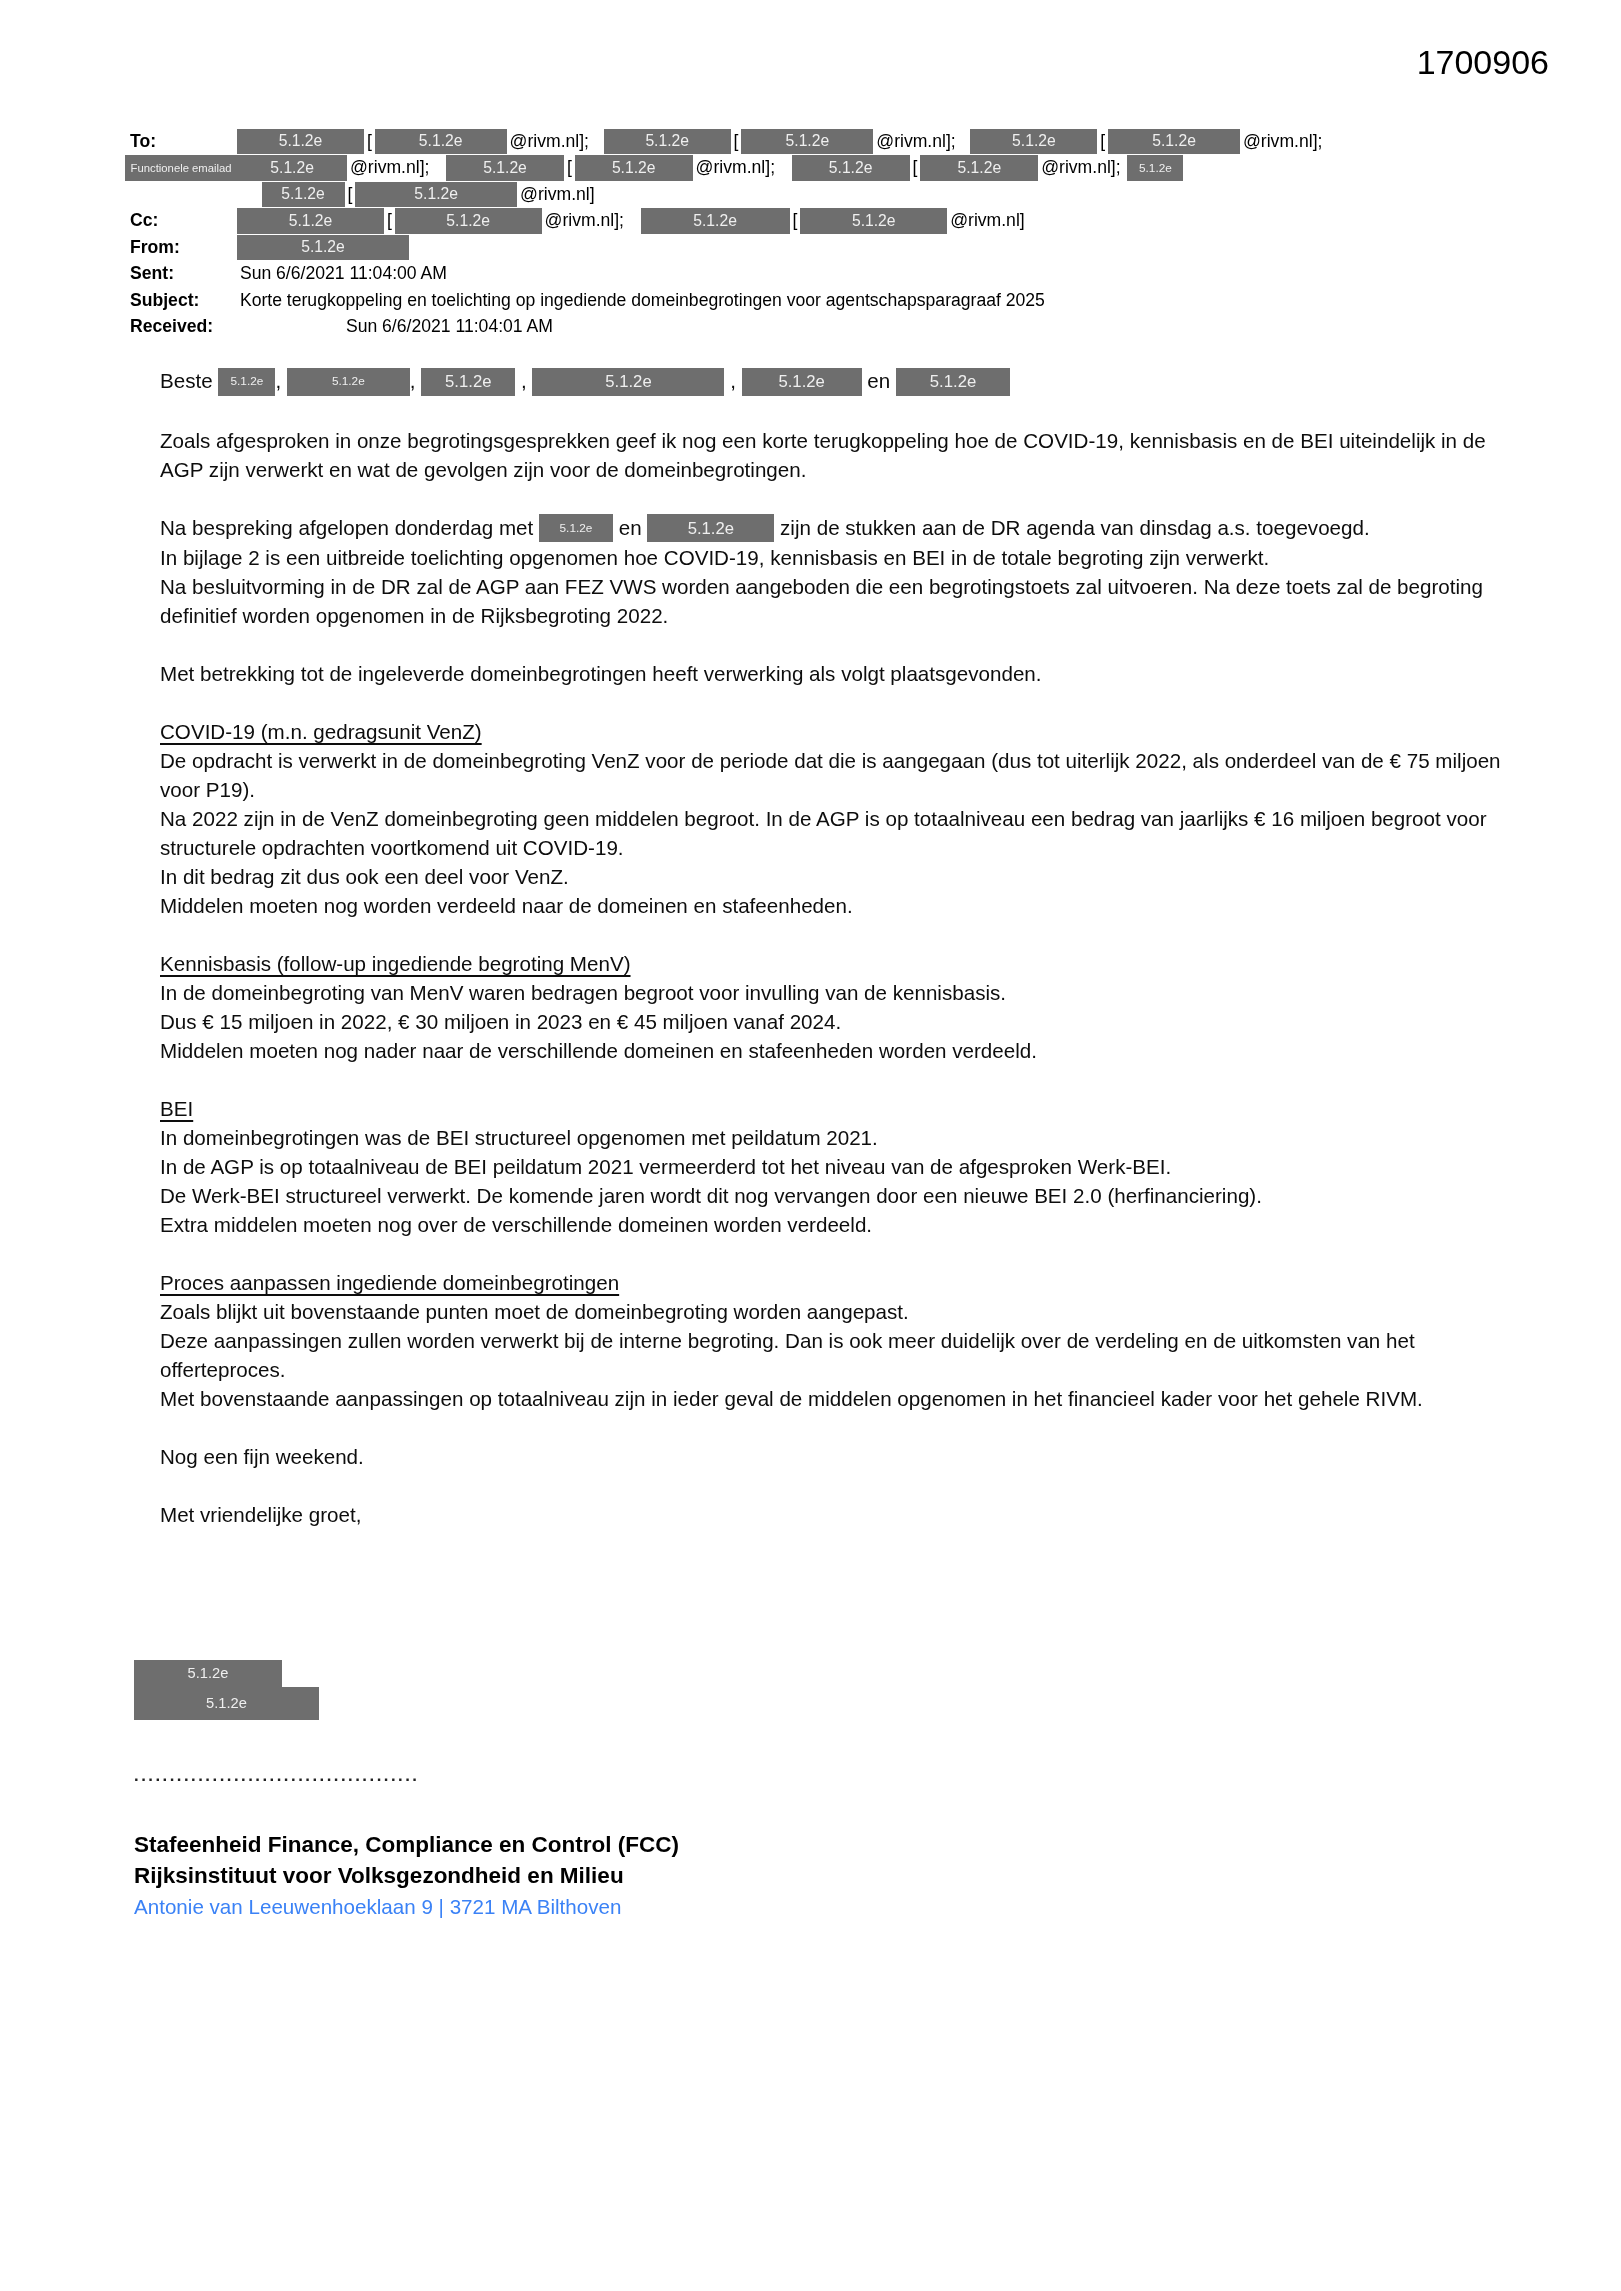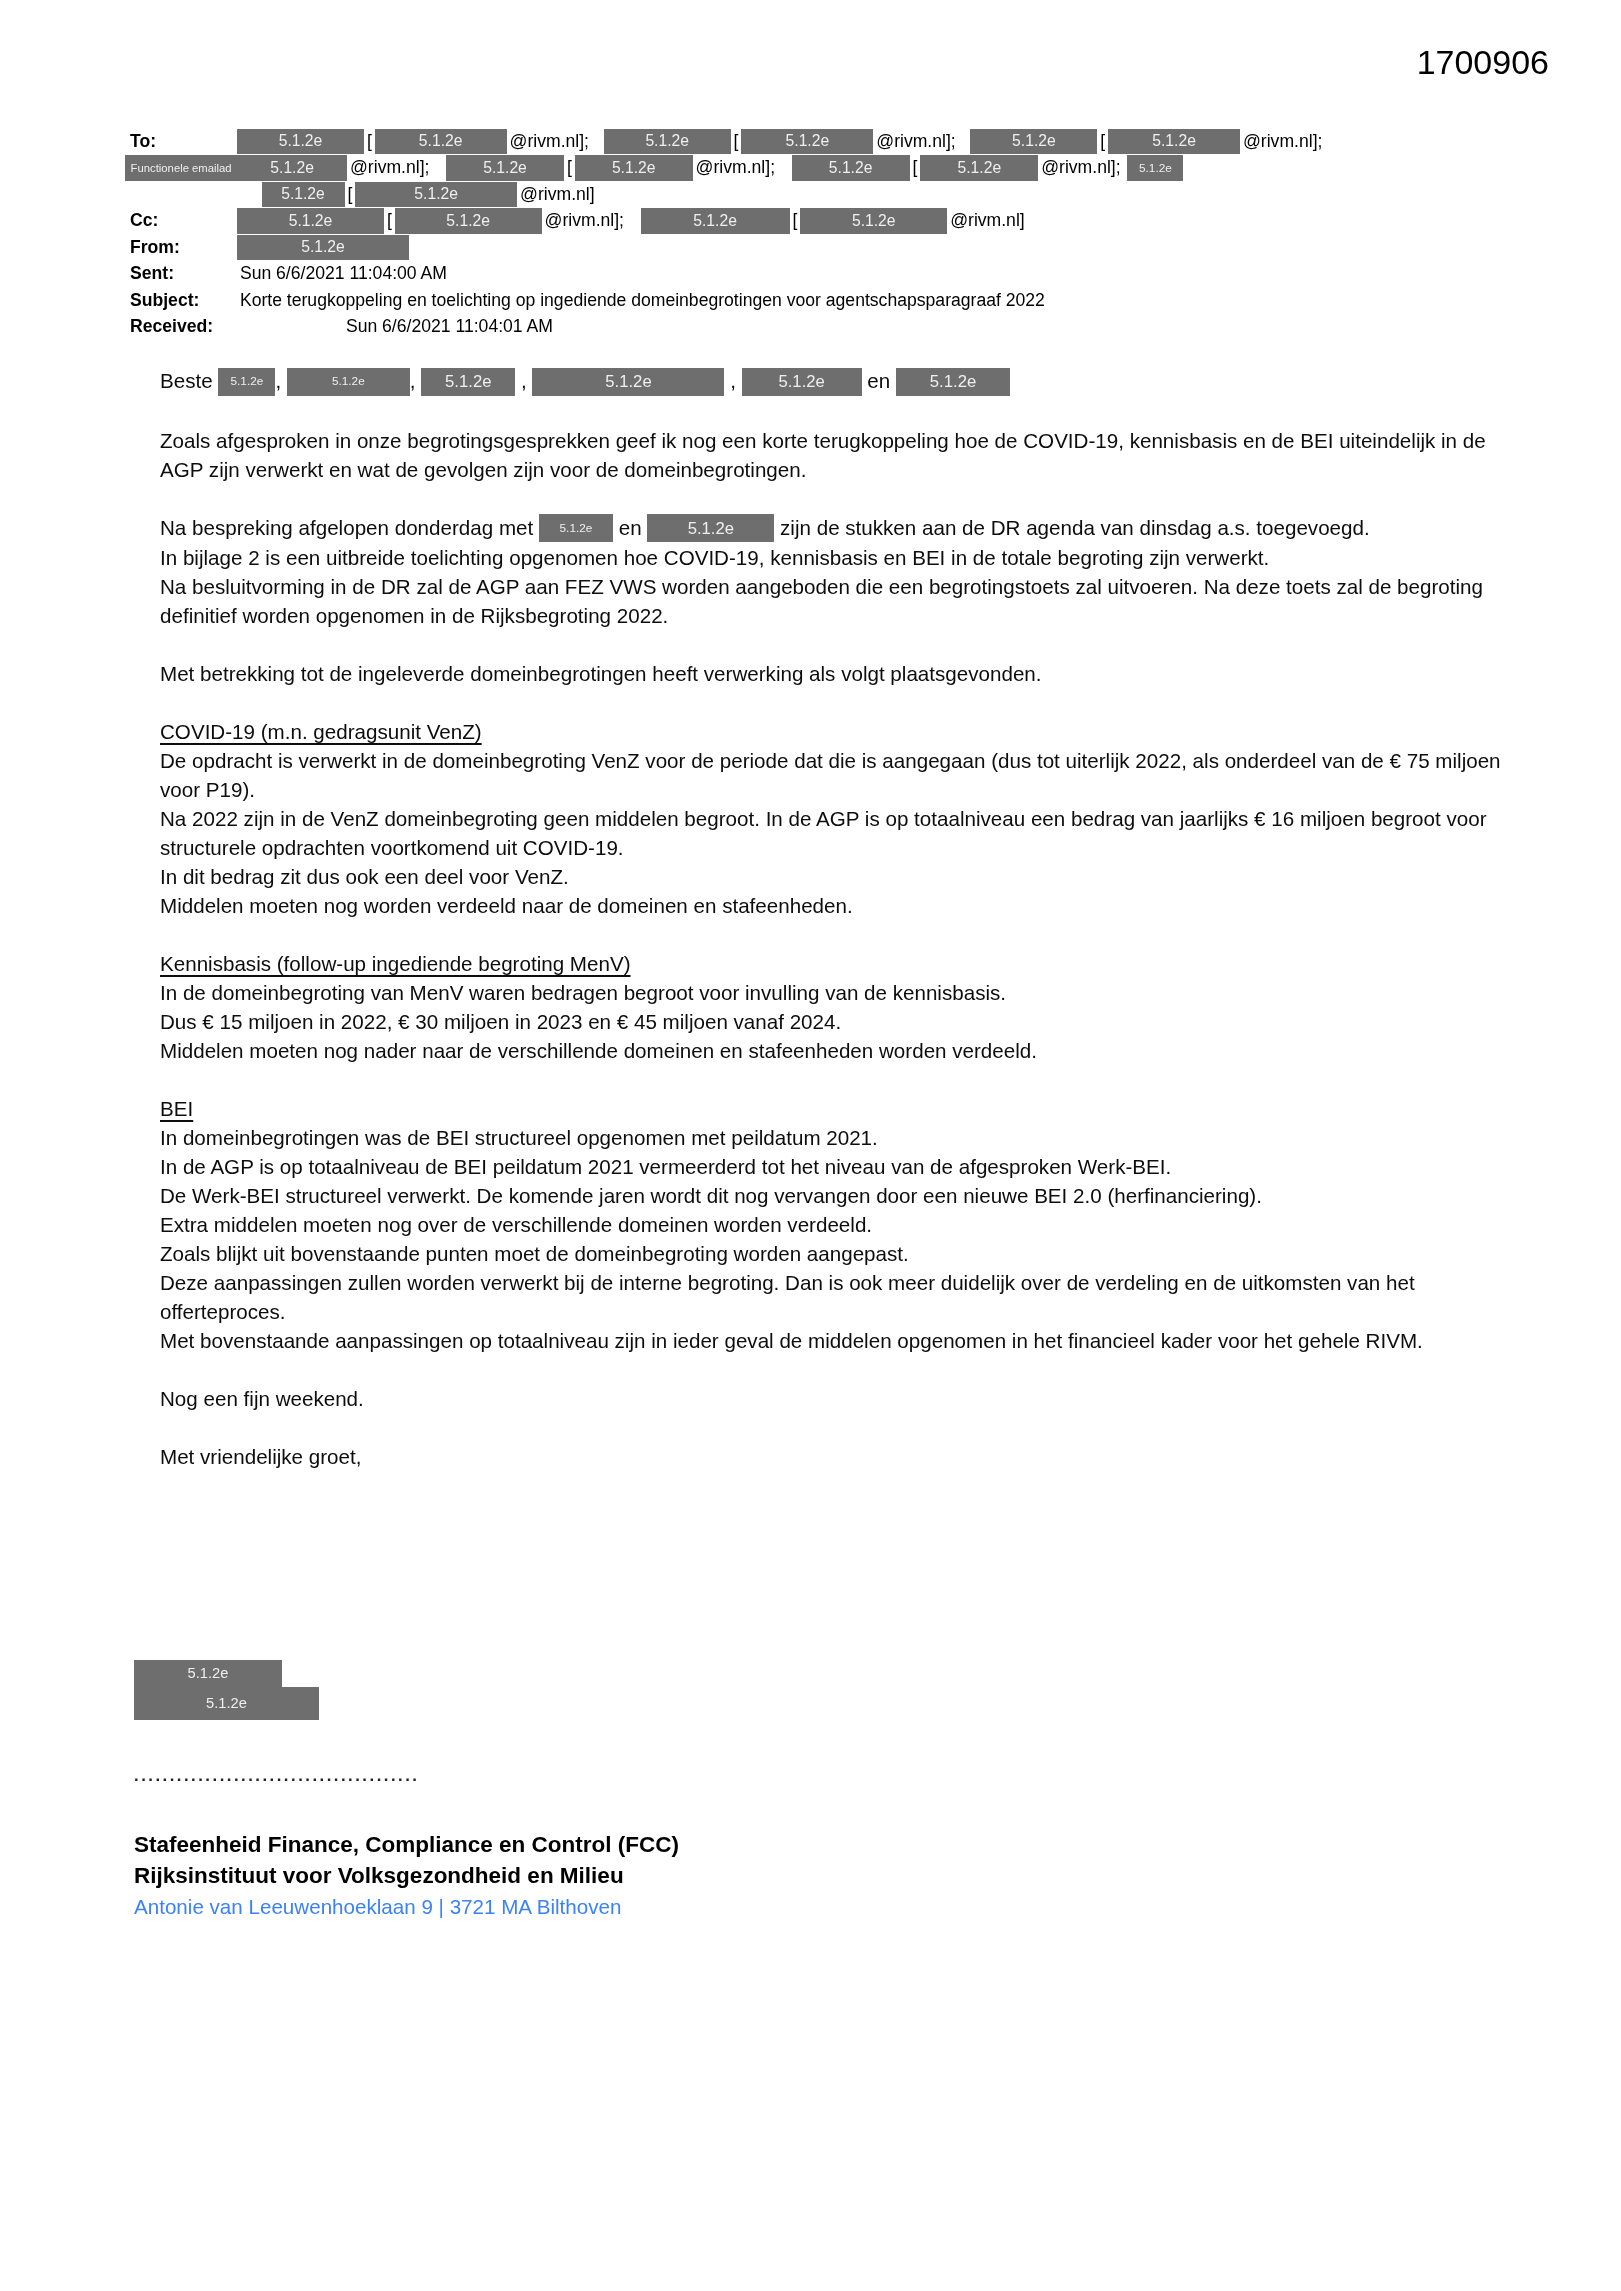--- a/index.html
+++ b/index.html
@@ -143,21 +143,21 @@
       <div class="hrow">
         <span class="hlabel">From:</span>
         <span class="rbox" style="width: 172px; height: 25.5px; color: rgb(239, 239, 239);">5.1.2e</span>
       </div>
       <div class="hrow">
         <span class="hlabel">Sent:</span>
         <span class="htxt">Sun 6/6/2021 11:04:00 AM</span>
       </div>
       <div class="hrow">
         <span class="hlabel">Subject:</span>
-        <span class="htxt">Korte terugkoppeling en toelichting op ingediende domeinbegrotingen voor agentschapsparagraaf 2022</span>
+        <span class="htxt">Korte terugkoppeling en toelichting op ingediende domeinbegrotingen voor agentschapsparagraaf 2025</span>
       </div>
       <div class="hrow">
         <span class="hlabel">Received:</span>
         <span class="sp" style="width: 106px;"></span>
         <span class="htxt">Sun 6/6/2021 11:04:01 AM</span>
       </div>
     </div>
 
   <div class="bodytext">
       <div class="block"><span class="btxt">Beste </span><span class="rbox small" style="width: 57px; height: 28px; color: rgb(239, 239, 239);">5.1.2e</span><span class="btxt">, </span><span class="rbox small" style="width: 123px; height: 28px; color: rgb(239, 239, 239);">5.1.2e</span><span class="btxt">, </span><span class="rbox" style="width: 94px; height: 28px; color: rgb(239, 239, 239);">5.1.2e</span><span class="btxt"> , </span><span class="rbox" style="width: 192px; height: 28px; color: rgb(239, 239, 239);">5.1.2e</span><span class="btxt"> , </span><span class="rbox" style="width: 120px; height: 28px; color: rgb(239, 239, 239);">5.1.2e</span><span class="btxt"> en </span><span class="rbox" style="width: 114px; height: 28px; color: rgb(239, 239, 239);">5.1.2e</span></div>
@@ -173,20 +173,21 @@
       <div class="block"><span class="btxt">Middelen moeten nog worden verdeeld naar de domeinen en stafeenheden.</span></div>
       <div class="block gap heading"><span class="btxt">Kennisbasis (follow-up ingediende begroting MenV)</span></div>
       <div class="block"><span class="btxt">In de domeinbegroting van MenV waren bedragen begroot voor invulling van de kennisbasis.</span></div>
       <div class="block"><span class="btxt">Dus € 15 miljoen in 2022, € 30 miljoen in 2023 en € 45 miljoen vanaf 2024.</span></div>
       <div class="block"><span class="btxt">Middelen moeten nog nader naar de verschillende domeinen en stafeenheden worden verdeeld.</span></div>
       <div class="block gap heading"><span class="btxt">BEI</span></div>
       <div class="block"><span class="btxt">In domeinbegrotingen was de BEI structureel opgenomen met peildatum 2021.</span></div>
       <div class="block"><span class="btxt">In de AGP is op totaalniveau de BEI peildatum 2021 vermeerderd tot het niveau van de afgesproken Werk-BEI.</span></div>
       <div class="block"><span class="btxt">De Werk-BEI structureel verwerkt. De komende jaren wordt dit nog vervangen door een nieuwe BEI 2.0 (herfinanciering).</span></div>
       <div class="block"><span class="btxt">Extra middelen moeten nog over de verschillende domeinen worden verdeeld.</span></div>
+      <div class="block gap heading"><span class="btxt">Proces aanpassen ingediende domeinbegrotingen</span></div>
       <div class="block"><span class="btxt">Zoals blijkt uit bovenstaande punten moet de domeinbegroting worden aangepast.</span></div>
       <div class="block"><span class="btxt">Deze aanpassingen zullen worden verwerkt bij de interne begroting. Dan is ook meer duidelijk over de verdeling en de uitkomsten van het offerteproces.</span></div>
       <div class="block"><span class="btxt">Met bovenstaande aanpassingen op totaalniveau zijn in ieder geval de middelen opgenomen in het financieel kader voor het gehele RIVM.</span></div>
       <div class="block gap"><span class="btxt">Nog een fijn weekend.</span></div>
       <div class="block gap"><span class="btxt">Met vriendelijke groet,</span></div>
     </div>
 
   <div class="signature">
     <div>
         <div class="sig-redact-row" style="width: 148px; height: 26.5px; color: rgb(239, 239, 239);">5.1.2e</div>

